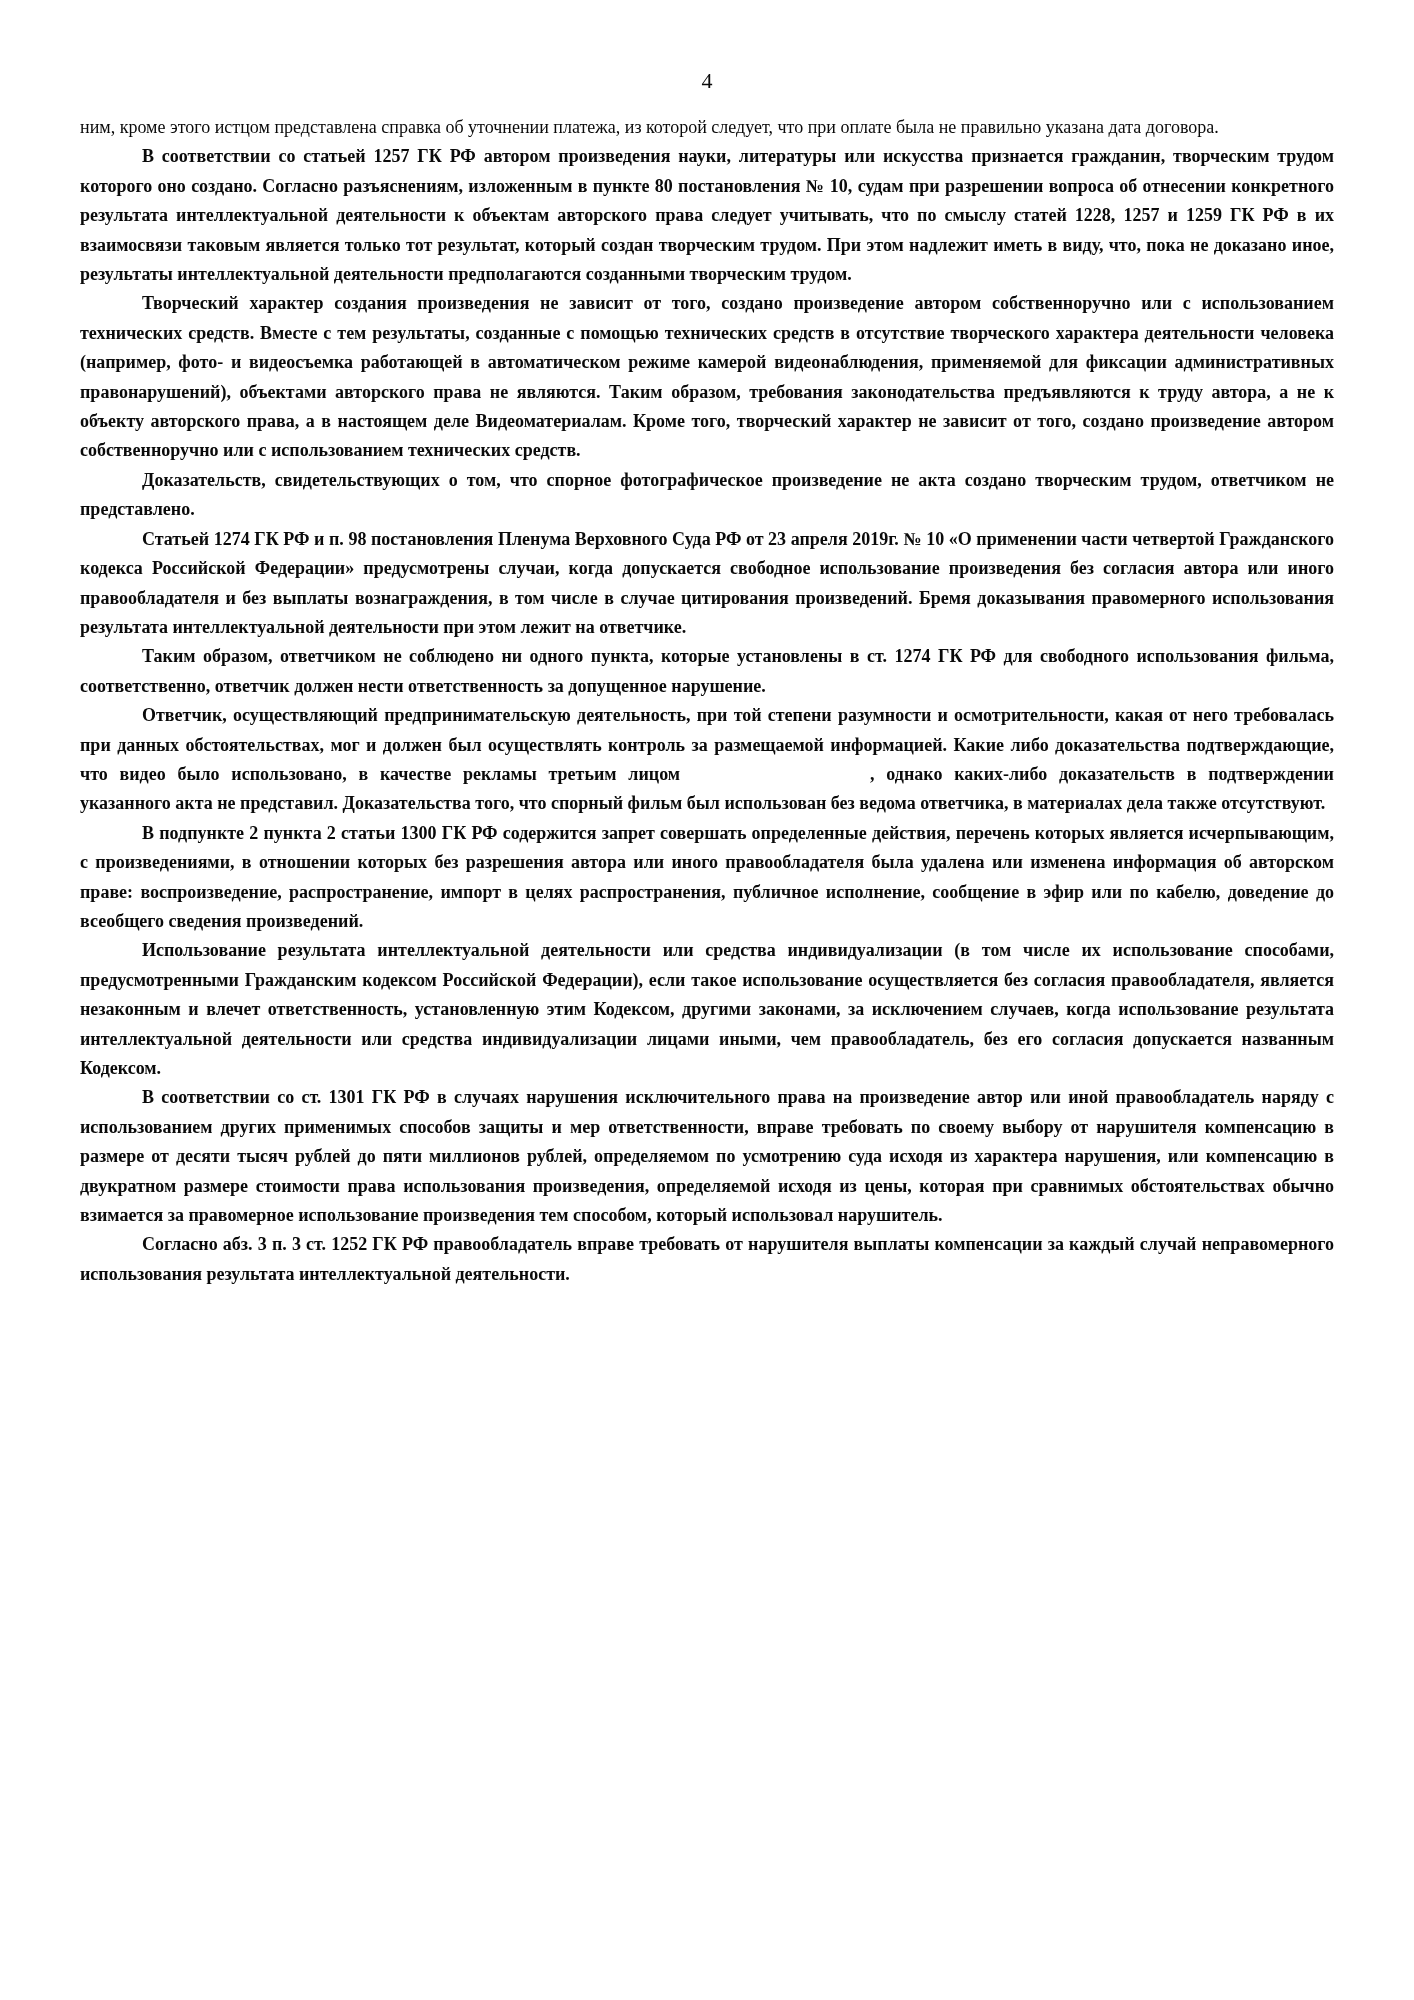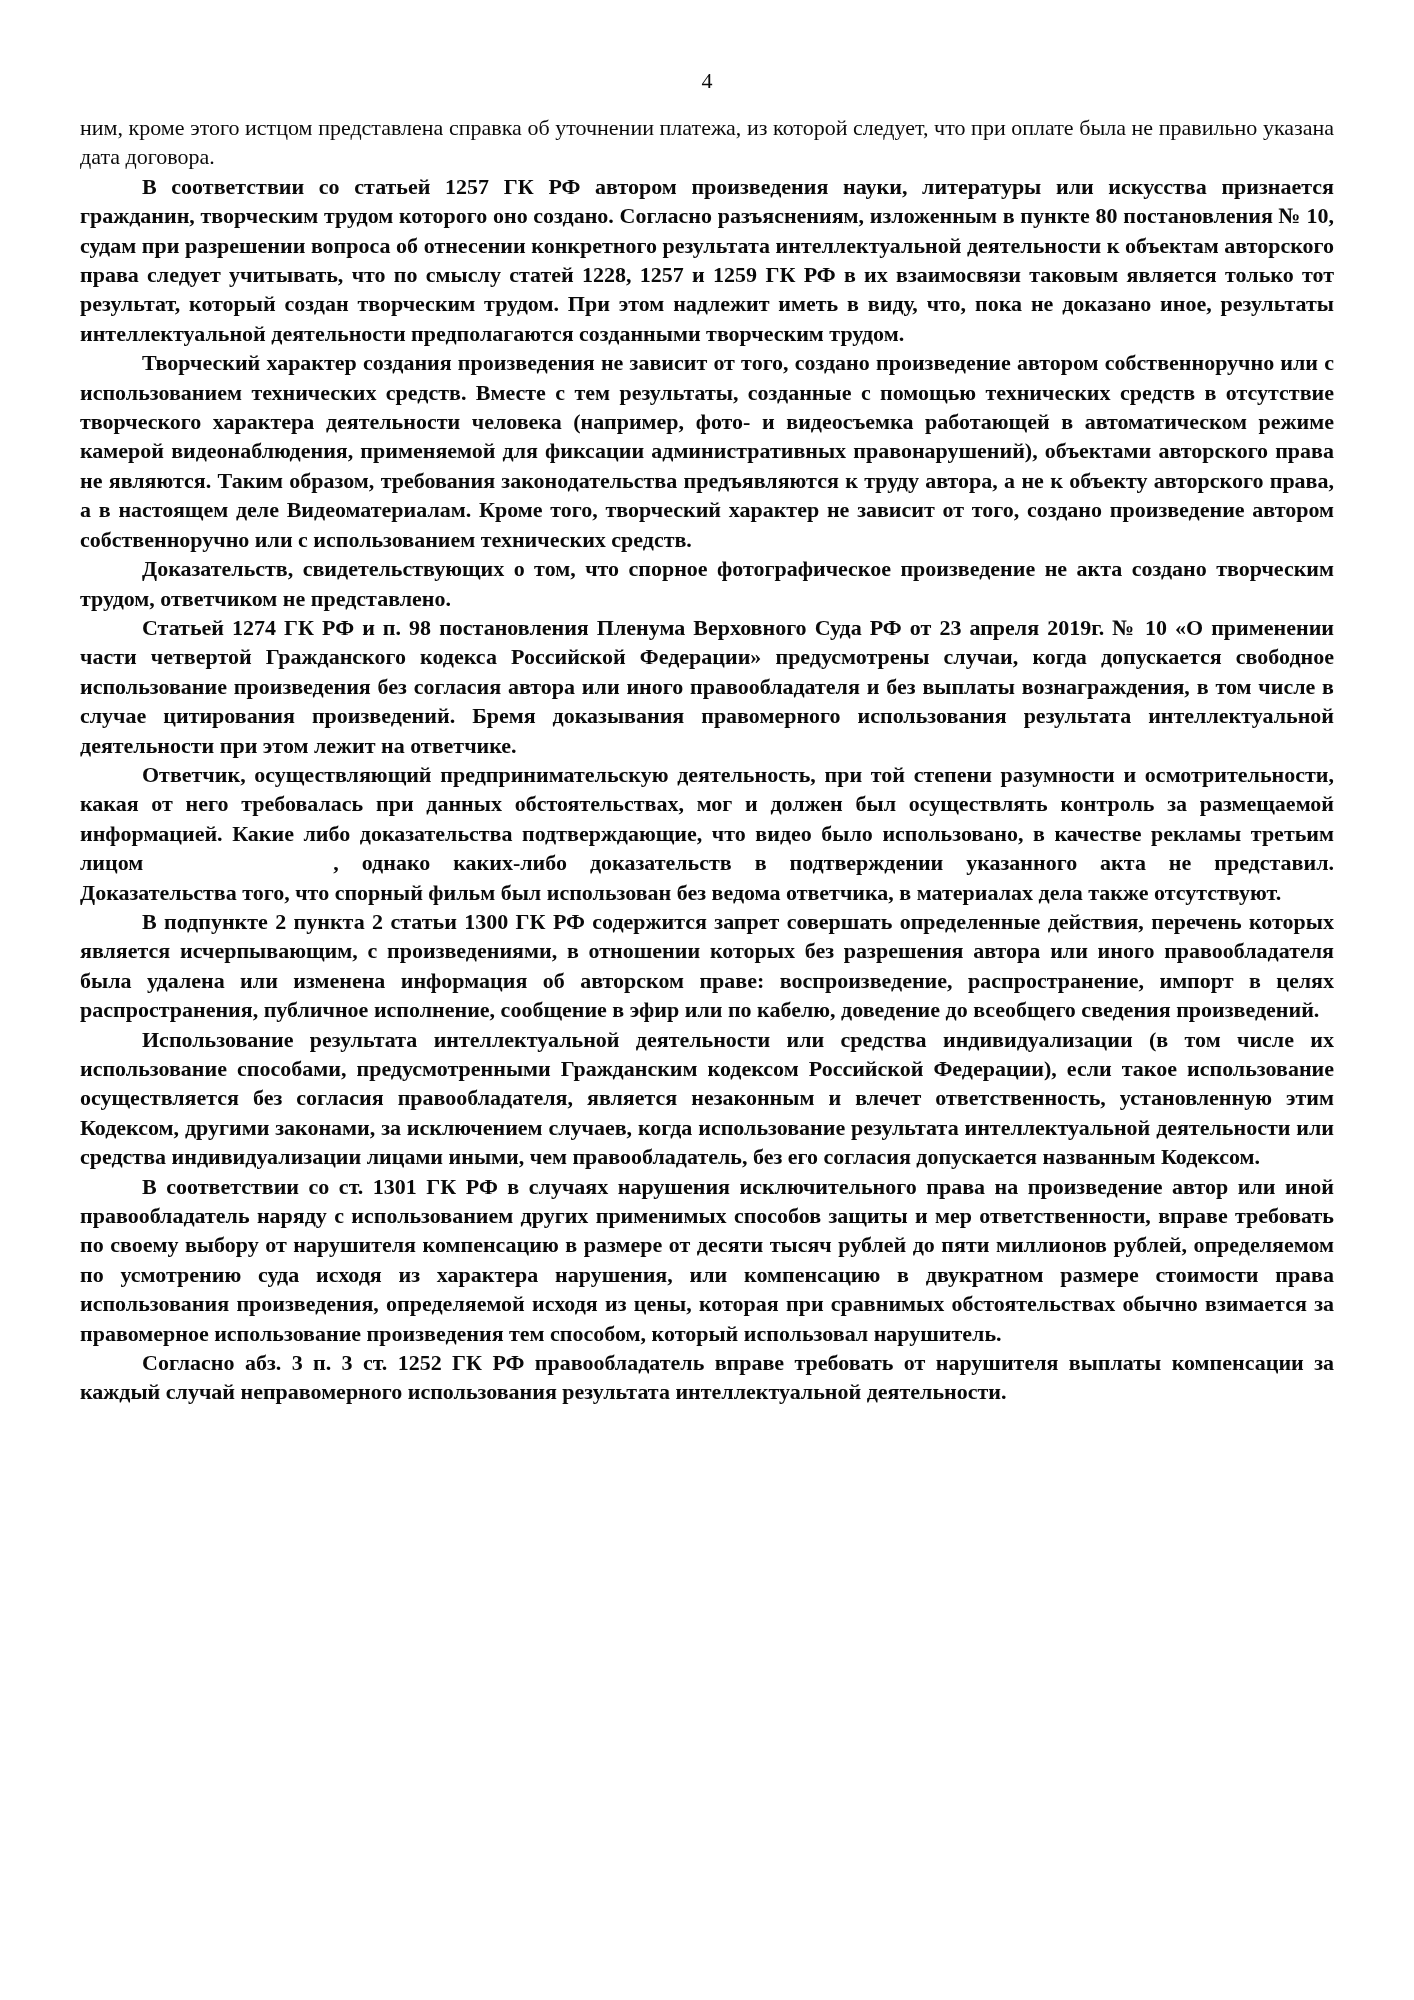--- a/index.html
+++ b/index.html
@@ -19,21 +19,21 @@
     padding: 66px 80px 0 80px;
     overflow: hidden;
   }
   .page-number {
     text-align: center;
     font-size: 22px;
     line-height: 29px;
     margin: 0 0 18px 0;
   }
   .content {
-    font-size: 22px;
+    font-size: 18px;
     line-height: 29.4px;
     text-align: justify;
   }
   .content p.para {
     margin: 0;
     padding: 0;
   }
   .content p.para.indent {
     text-indent: 62px;
     font-weight: bold;
@@ -49,19 +49,20 @@
 <body>
 
 <div class="page">
   <div class="page-number">4</div>
   <div class="content">
       <p class="para">ним, кроме этого истцом представлена справка об уточнении платежа, из которой следует, что при оплате была не правильно указана дата договора.</p>
       <p class="para indent">В соответствии со статьей 1257 ГК РФ автором произведения науки, литературы или искусства признается гражданин, творческим трудом которого оно создано. Согласно разъяснениям, изложенным в пункте 80 постановления № 10, судам при разрешении вопроса об отнесении конкретного результата интеллектуальной деятельности к объектам авторского права следует учитывать, что по смыслу статей 1228, 1257 и 1259 ГК РФ в их взаимосвязи таковым является только тот результат, который создан творческим трудом. При этом надлежит иметь в виду, что, пока не доказано иное, результаты интеллектуальной деятельности предполагаются созданными творческим трудом.</p>
       <p class="para indent">Творческий характер создания произведения не зависит от того, создано произведение автором собственноручно или с использованием технических средств. Вместе с тем результаты, созданные с помощью технических средств в отсутствие творческого характера деятельности человека (например, фото- и видеосъемка работающей в автоматическом режиме камерой видеонаблюдения, применяемой для фиксации административных правонарушений), объектами авторского права не являются. Таким образом, требования законодательства предъявляются к труду автора, а не к объекту авторского права, а в настоящем деле Видеоматериалам. Кроме того, творческий характер не зависит от того, создано произведение автором собственноручно или с использованием технических средств.</p>
       <p class="para indent">Доказательств, свидетельствующих о том, что спорное фотографическое произведение не акта создано творческим трудом, ответчиком не представлено.</p>
       <p class="para indent">Статьей 1274 ГК РФ и п. 98 постановления Пленума Верховного Суда РФ от 23 апреля 2019г. № 10 «О применении части четвертой Гражданского кодекса Российской Федерации» предусмотрены случаи, когда допускается свободное использование произведения без согласия автора или иного правообладателя и без выплаты вознаграждения, в том числе в случае цитирования произведений. Бремя доказывания правомерного использования результата интеллектуальной деятельности при этом лежит на ответчике.</p>
+      <p class="para indent">Таким образом, ответчиком не соблюдено ни одного пункта, которые установлены в ст. 1274 ГК РФ для свободного использования фильма, соответственно, ответчик должен нести ответственность за допущенное нарушение.</p>
       <p class="para indent">Ответчик, осуществляющий предпринимательскую деятельность, при той степени разумности и осмотрительности, какая от него требовалась при данных обстоятельствах, мог и должен был осуществлять контроль за размещаемой информацией. Какие либо доказательства подтверждающие, что видео было использовано, в качестве рекламы третьим лицом<span class="redaction-gap" style="width: 190px;"></span>, однако каких-либо доказательств в подтверждении указанного акта не представил. Доказательства того, что спорный фильм был использован без ведома ответчика, в материалах дела также отсутствуют.</p>
       <p class="para indent">В подпункте 2 пункта 2 статьи 1300 ГК РФ содержится запрет совершать определенные действия, перечень которых является исчерпывающим, с произведениями, в отношении которых без разрешения автора или иного правообладателя была удалена или изменена информация об авторском праве: воспроизведение, распространение, импорт в целях распространения, публичное исполнение, сообщение в эфир или по кабелю, доведение до всеобщего сведения произведений.</p>
       <p class="para indent">Использование результата интеллектуальной деятельности или средства индивидуализации (в том числе их использование способами, предусмотренными Гражданским кодексом Российской Федерации), если такое использование осуществляется без согласия правообладателя, является незаконным и влечет ответственность, установленную этим Кодексом, другими законами, за исключением случаев, когда использование результата интеллектуальной деятельности или средства индивидуализации лицами иными, чем правообладатель, без его согласия допускается названным Кодексом.</p>
       <p class="para indent">В соответствии со ст. 1301 ГК РФ в случаях нарушения исключительного права на произведение автор или иной правообладатель наряду с использованием других применимых способов защиты и мер ответственности, вправе требовать по своему выбору от нарушителя компенсацию в размере от десяти тысяч рублей до пяти миллионов рублей, определяемом по усмотрению суда исходя из характера нарушения, или компенсацию в двукратном размере стоимости права использования произведения, определяемой исходя из цены, которая при сравнимых обстоятельствах обычно взимается за правомерное использование произведения тем способом, который использовал нарушитель.</p>
       <p class="para indent">Согласно абз. 3 п. 3 ст. 1252 ГК РФ правообладатель вправе требовать от нарушителя выплаты компенсации за каждый случай неправомерного использования результата интеллектуальной деятельности.</p>
     </div>
 </div>
 
 </body></html>

